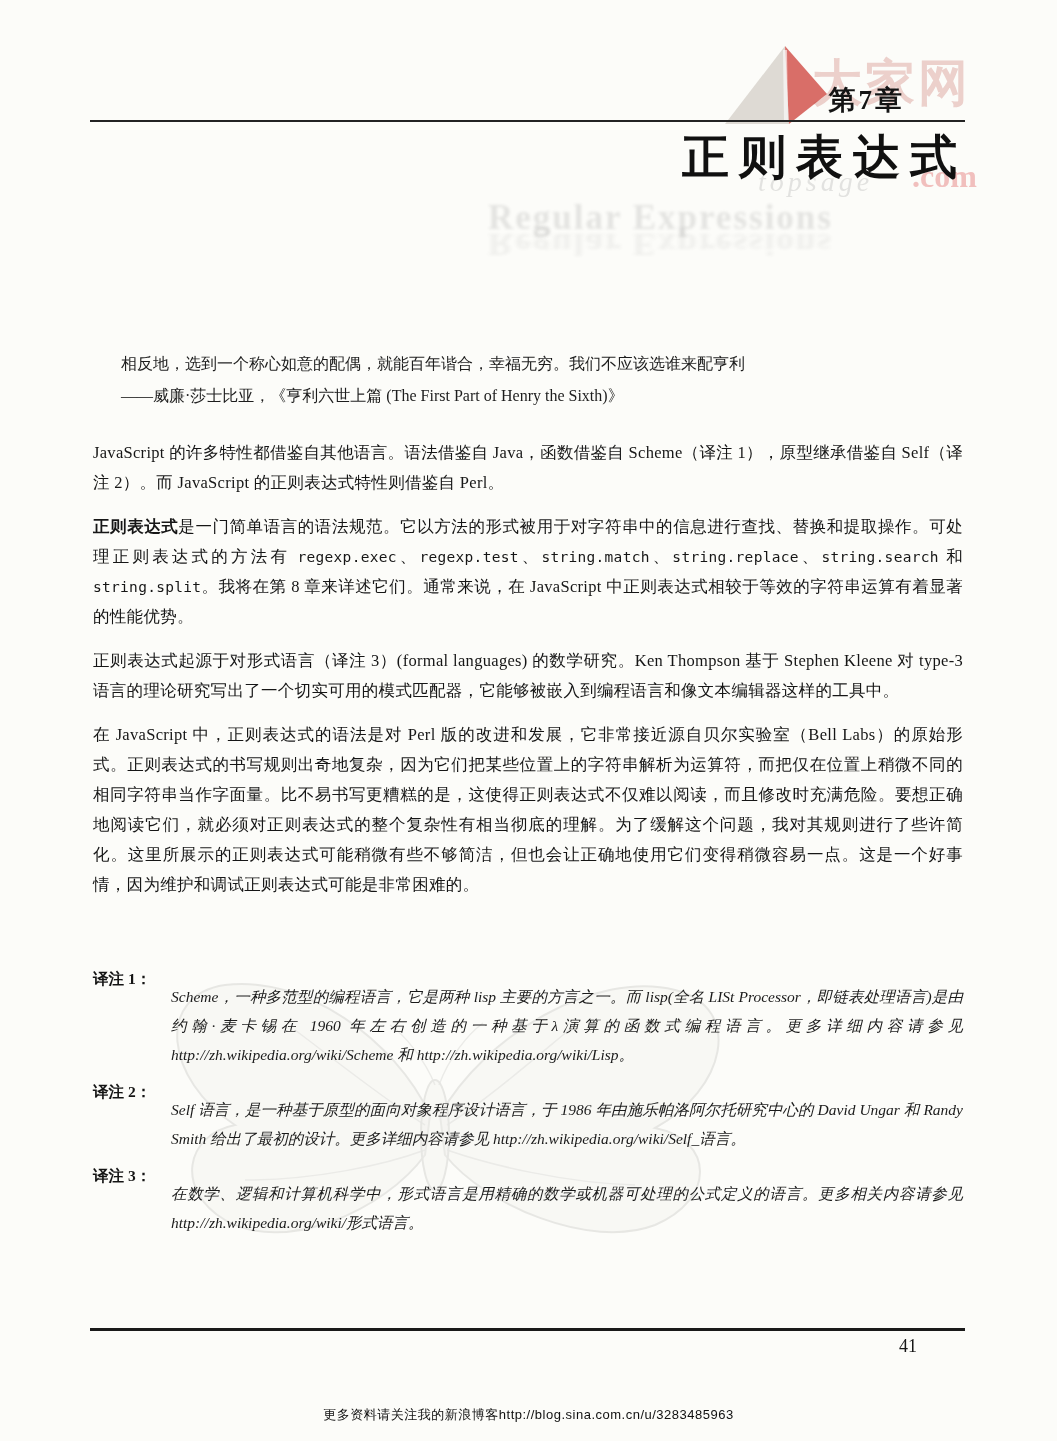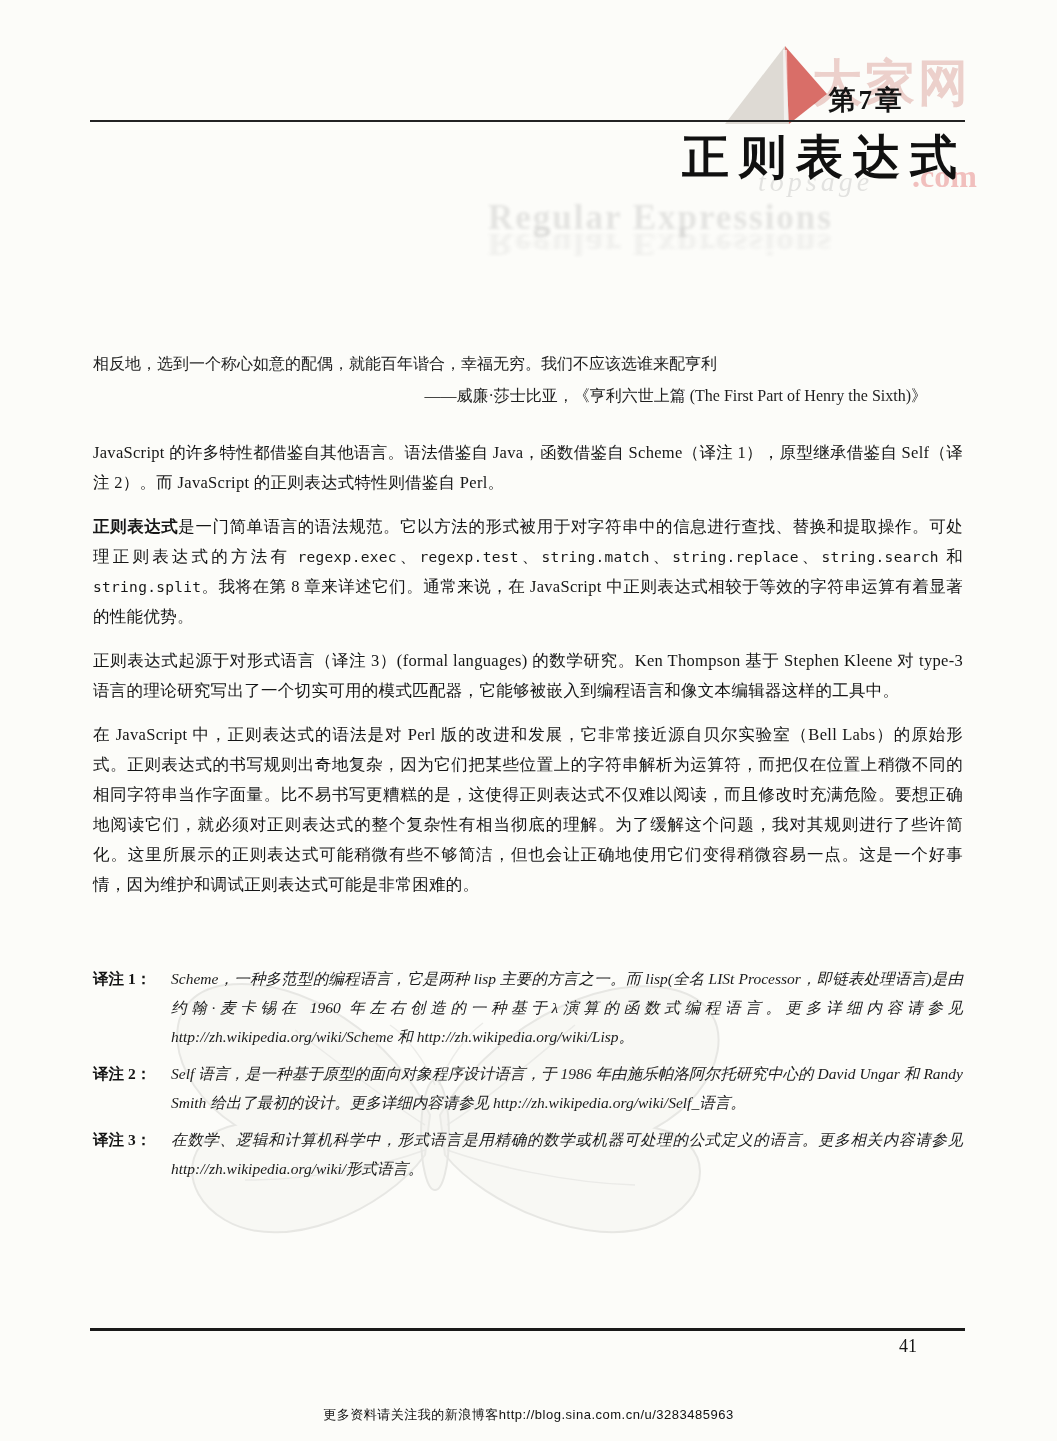--- a/index.html
+++ b/index.html
@@ -44,35 +44,35 @@
   .ghost-title.flip{
     top:224px;transform:scaleY(-0.9);opacity:0.07;filter:blur(2px);
   }
   
   .butterfly{position:absolute;left:95px;top:950px;z-index:1;opacity:0.18;pointer-events:none;}
   
   .content{
     position:relative;z-index:2;
     padding:348px 94px 0 93px;
   }
-  .epigraph{margin:0 36px 26px 0;font-size:16px;line-height:32px;color:#1d1d1d;}
+  .epigraph{margin:0 36px 26px 28px;font-size:16px;line-height:32px;color:#1d1d1d;}
   .epigraph p{margin:0;}
   .epi-line2{text-align:center;}
-  .epi-attr{text-align:right;}
+  .epi-attr{text-align:left;}
   .para{
     margin:0 0 14px 0;font-size:16.5px;line-height:30px;
     text-align:justify;color:#161616;letter-spacing:0.3px;
   }
   .para .bold{font-weight:bold;}
   .para .code{font-family:"DejaVu Sans Mono",monospace;font-size:14.5px;}
   
   .footnotes{margin-top:64px;}
   .fn{display:flex;margin-bottom:8px;font-size:15.5px;line-height:29px;}
   .fn-label{flex:0 0 78px;font-weight:bold;color:#141414;}
-  .fn-text{flex:1;font-style:italic;font-weight:500;color:#1a1a1a;text-align:justify;}
+  .fn-text{flex:1;font-style:italic;font-weight:500;color:#1a1a1a;text-align:justify;margin-top:18px;}
   
   .bottom-rule{
     position:absolute;top:1328px;left:90px;width:875px;height:3px;
     background:#1a1a1a;border:0;z-index:3;
   }
   .page-number{
     position:absolute;top:1336px;right:140px;z-index:3;
     font-size:18px;color:#161616;
   }
   .footer-note{

